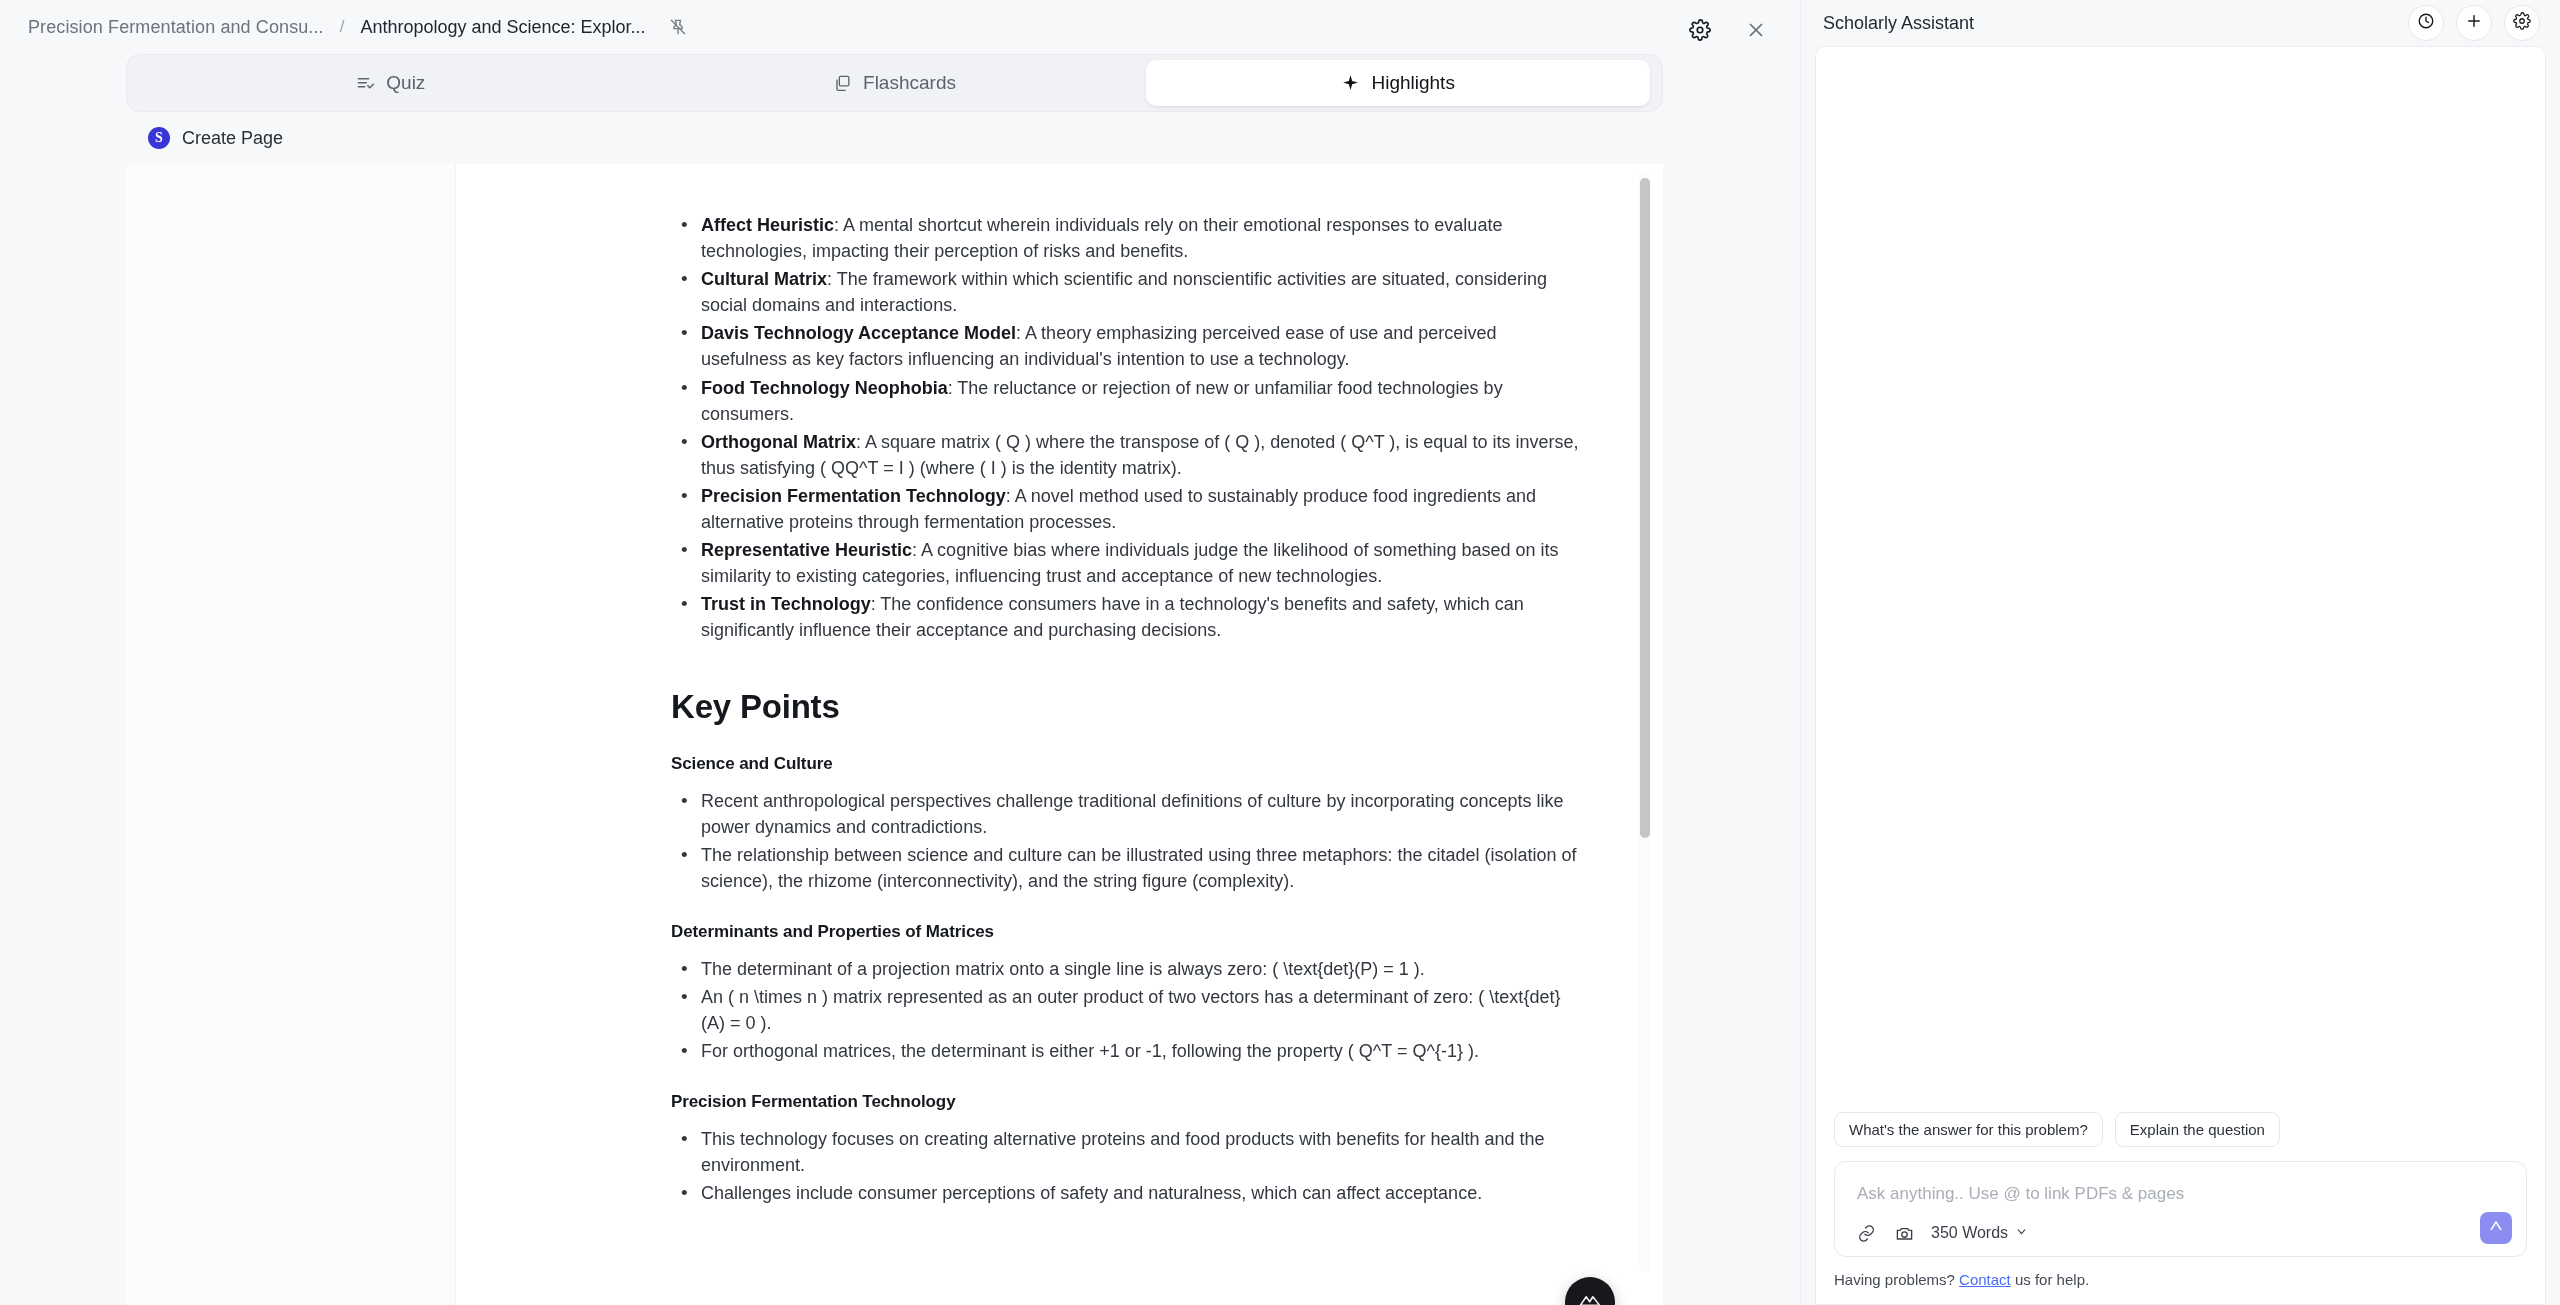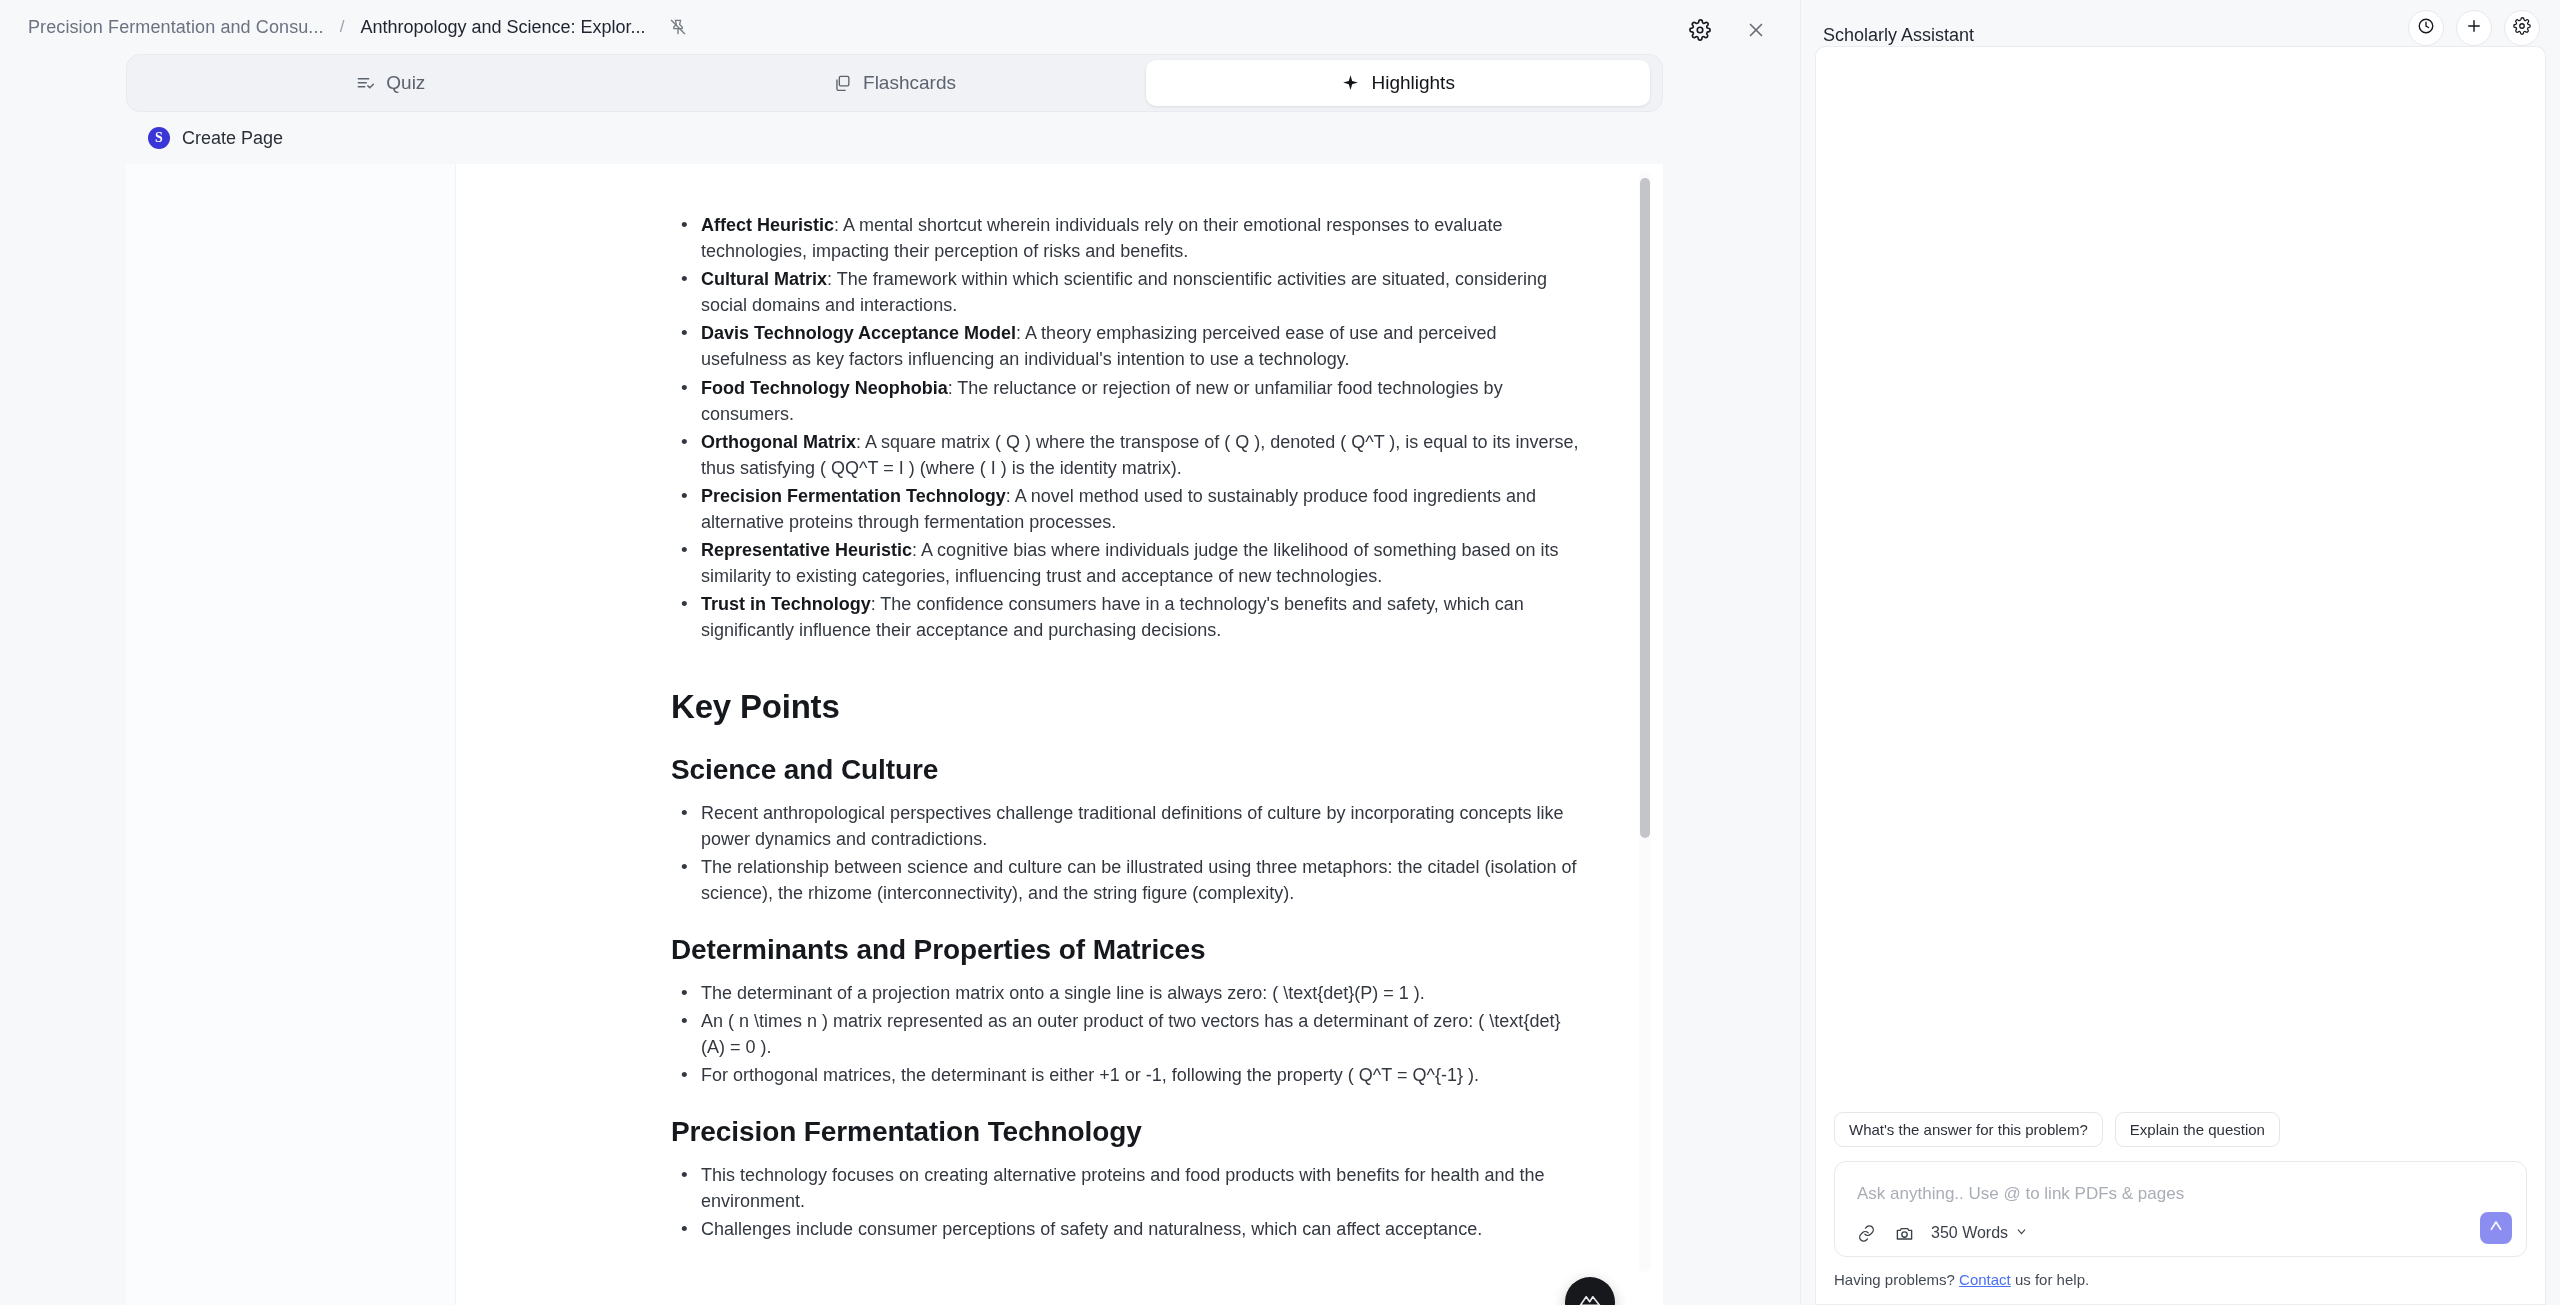--- a/index.html
+++ b/index.html
@@ -102,21 +102,21 @@
     position: absolute; left: 330px; top: 0; right: 0; bottom: 0;
     padding: 48px 80px 0 215px;
     overflow: hidden;
   }
   .doc h1 {
     font-size: 33px; font-weight: bold; color: #15181d;
     margin: 0 0 22px 0; letter-spacing: -.2px;
   }
   .doc h1.second { margin-top: 44px; }
   .doc h2 {
-    font-size: 28px; font-weight: bold; color: #15181d;
+    font-size: 17px; font-weight: bold; color: #15181d;
     margin: 28px 0 14px 0; letter-spacing: -.1px;
   }
   .doc ul { list-style: none; margin: 0 0 0 0; padding: 0; }
   .doc li {
     position: relative;
     font-size: 18px; line-height: 1.45; color: #333840;
     padding-left: 30px; margin-bottom: 2px;
   }
   .doc li::before {
     content: "\2022";
@@ -157,21 +157,21 @@
   
   .right-pane {
     width: 760px; height: 1305px;
     background: #f7f8fa;
     border-left: 1px solid #ebedf0;
     display: flex; flex-direction: column;
     position: relative;
   }
   .assistant-header {
     height: 46px; flex: 0 0 46px;
-    display: flex; align-items: flex-end;
+    display: flex; align-items: center;
     padding: 0 20px 0 22px;
     background: #f7f8fa;
   }
   .assistant-title { font-size: 18px; color: #1f2430; flex: 1 1 auto; }
   .assistant-actions { display: flex; gap: 12px; }
   .circ-btn {
     width: 36px; height: 36px; border-radius: 50%;
     background: #ffffff; border: 1px solid #e6e8ec;
     display: flex; align-items: center; justify-content: center;
     cursor: pointer;

